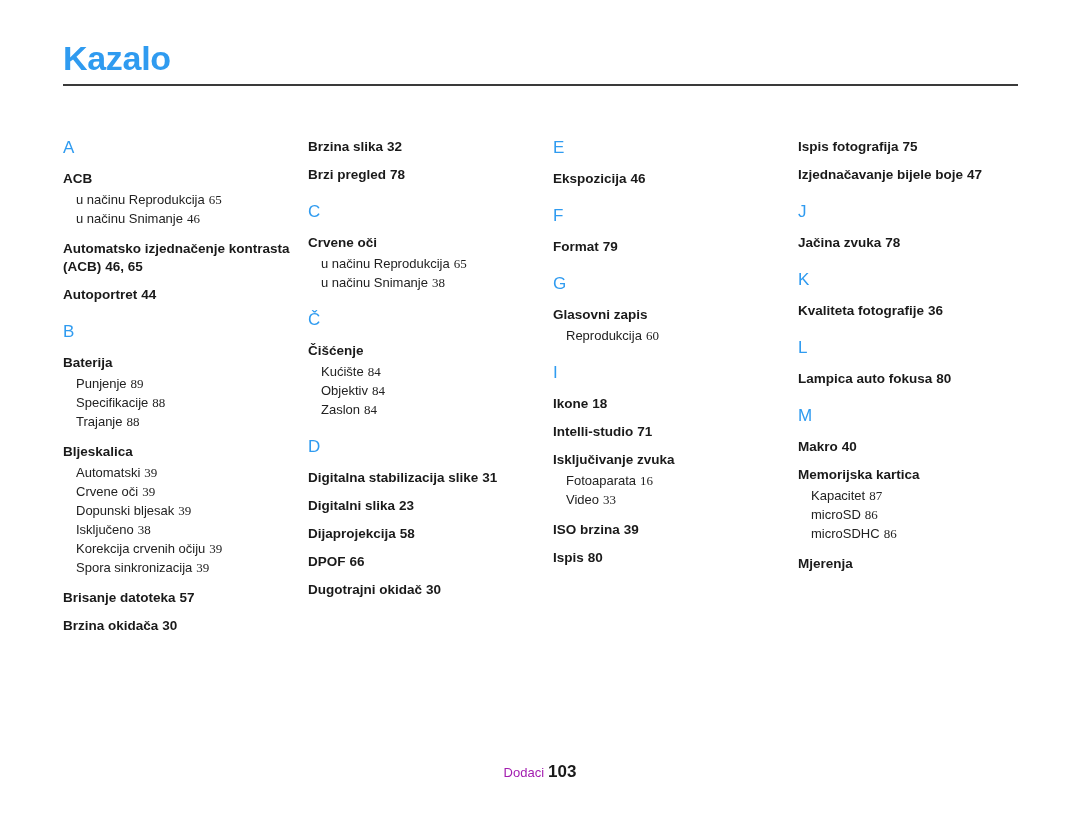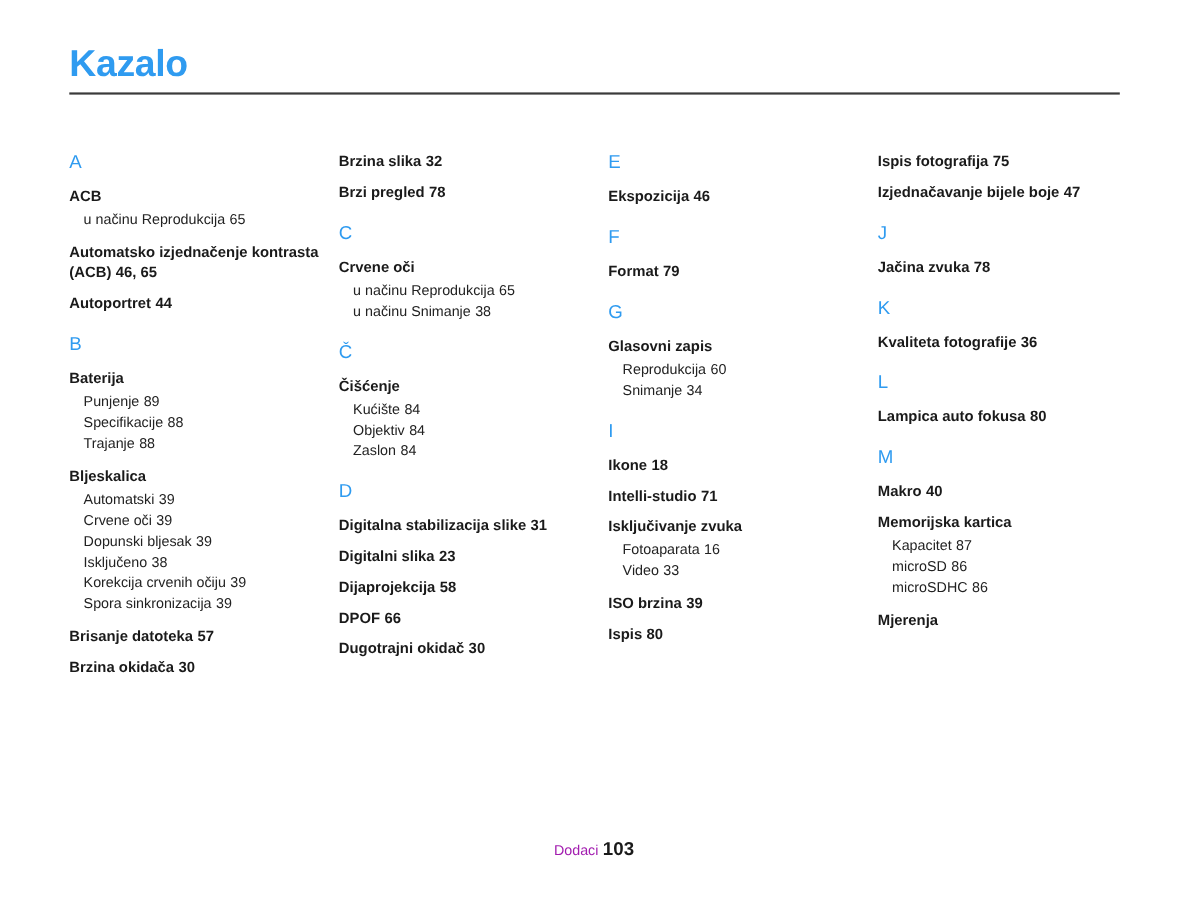--- a/index.html
+++ b/index.html
@@ -96,20 +96,21 @@
   .sub {
     font-size: 13px;
     font-weight: normal;
     line-height: 19px;
     color: #222222;
     margin-left: 13px;
     white-space: nowrap;
   }
   .sub .pg {
     margin-left: 4px;
+    font-family: Liberation Serif, serif;
   }
 
   
   .entry.has-subs {
     margin-bottom: 12px;
   }
 
   
   .group + .group {
     margin-top: 18px;
@@ -146,20 +147,21 @@
   </div>
 
   <div class="columns" id="index-columns">
       <div class="column">
         <div class="group">
           <div class="letter" style="color: rgb(47, 155, 240);">A</div>
           <div class="entry has-subs">
             <div class="entry-term"><span>ACB</span></div>
             <ul class="subs">
               <li class="sub"><span>u načinu Reprodukcija</span><span class="pg">65</span></li>
+              <li class="sub"><span>u načinu Snimanje</span><span class="pg">46</span></li>
             </ul>
           </div>
           <div class="entry">
             <div class="entry-term"><span>Automatsko izjednačenje kontrasta (ACB)</span><span class="pg">46, 65</span></div>
           </div>
           <div class="entry">
             <div class="entry-term"><span>Autoportret</span><span class="pg">44</span></div>
           </div>
         </div>
         <div class="group">
@@ -252,21 +254,20 @@
           <div class="entry">
             <div class="entry-term"><span>Format</span><span class="pg">79</span></div>
           </div>
         </div>
         <div class="group">
           <div class="letter" style="color: rgb(47, 155, 240);">G</div>
           <div class="entry has-subs">
             <div class="entry-term"><span>Glasovni zapis</span></div>
             <ul class="subs">
               <li class="sub"><span>Reprodukcija</span><span class="pg">60</span></li>
-              <li class="sub"><span>Snimanje</span><span class="pg">34</span></li>
             </ul>
           </div>
         </div>
         <div class="group">
           <div class="letter" style="color: rgb(47, 155, 240);">I</div>
           <div class="entry">
             <div class="entry-term"><span>Ikone</span><span class="pg">18</span></div>
           </div>
           <div class="entry">
             <div class="entry-term"><span>Intelli-studio</span><span class="pg">71</span></div>

